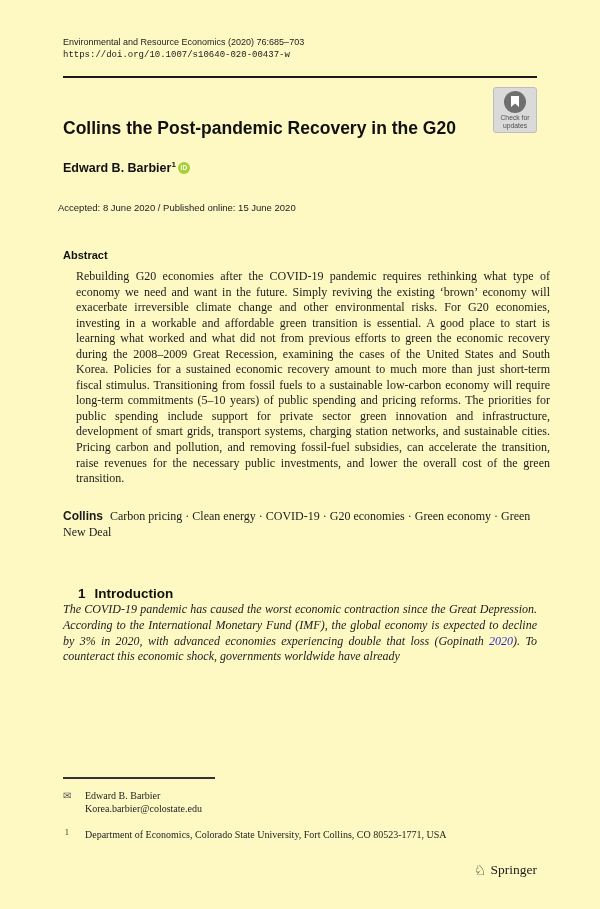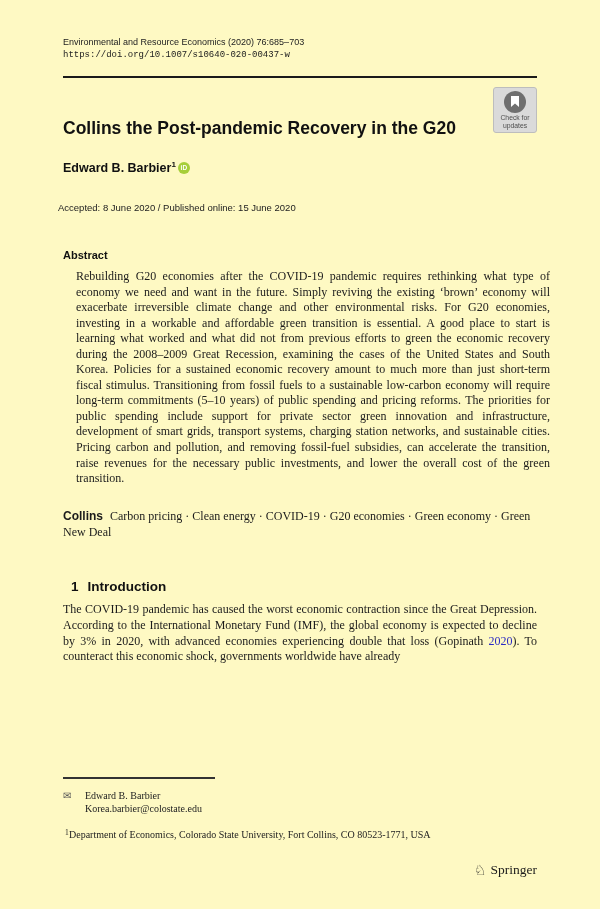--- a/index.html
+++ b/index.html
@@ -82,28 +82,28 @@
     position:absolute;left:63px;top:509px;width:474px;margin:0;
     font-size:12px;line-height:15.5px;color:#1b1b1b;
   }
   .kw-label{
     font-family:"Liberation Sans", sans-serif;
     font-weight:bold;font-size:12px;margin-right:7px;
   }
 
   
   .section-heading{
-    position:absolute;left:63px;top:571px;margin:8px;
+    position:absolute;left:63px;top:571px;margin:15px;
     font-family:"Liberation Sans", sans-serif;
     font-size:13.5px;font-weight:bold;color:#111;
   }
   .sec-num{margin-right:9px;}
   .intro-para{
     position:absolute;left:63px;top:602px;width:474px;margin:0;
-    font-size:12px;line-height:15.8px;text-align:justify;color:#1b1b1b;
+    font-size:12px;line-height:15.8px;text-align:justify;color:#1b1b1b;font-style:italic;
   }
   .cite-link{color:#2b2bc4;text-decoration:none;cursor:pointer;}
 
   
   .fn-divider{
     position:absolute;left:63px;top:777px;width:152px;height:1.5px;background:#333;
   }
   .correspondence{
     position:absolute;left:63px;top:789px;width:474px;
     font-size:10px;line-height:13px;color:#222;
@@ -113,21 +113,21 @@
   }
   .corr-text{margin-left:22px;}
   .email-link{color:#222;text-decoration:none;cursor:pointer;display:block;}
   .affiliation{
     position:absolute;left:63px;top:828px;width:474px;
     font-size:10px;line-height:13px;color:#222;
   }
   .aff-marker{
     position:absolute;left:2px;top:-2px;font-size:7.5px;
   }
-  .aff-text{margin-left:6px;display:block;}
+  .aff-text{margin-left:22px;display:block;}
 
   
   .springer-logo{
     position:absolute;right:63px;top:862px;
     font-size:13.5px;color:#1b1b1b;white-space:nowrap;
   }
   .horse-icon{
     font-family:"DejaVu Sans", sans-serif;
     font-size:14px;margin-right:4px;vertical-align:-1px;color:#1b1b1b;
   }

